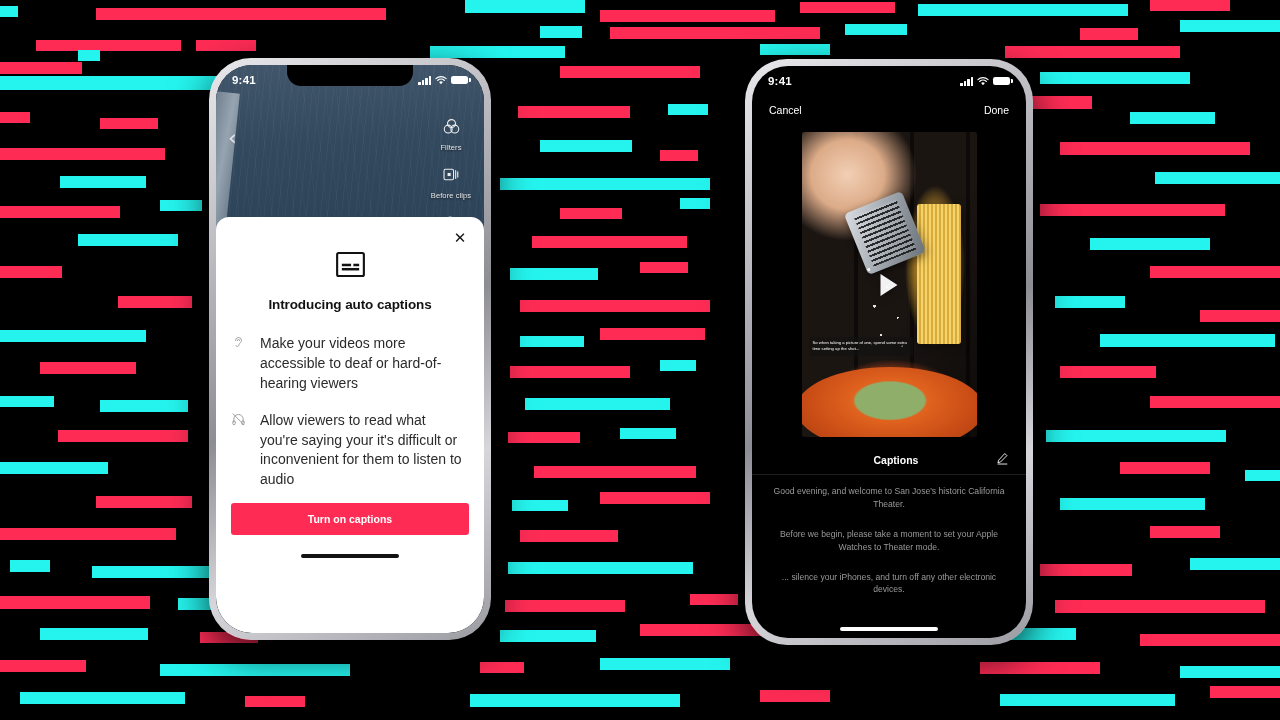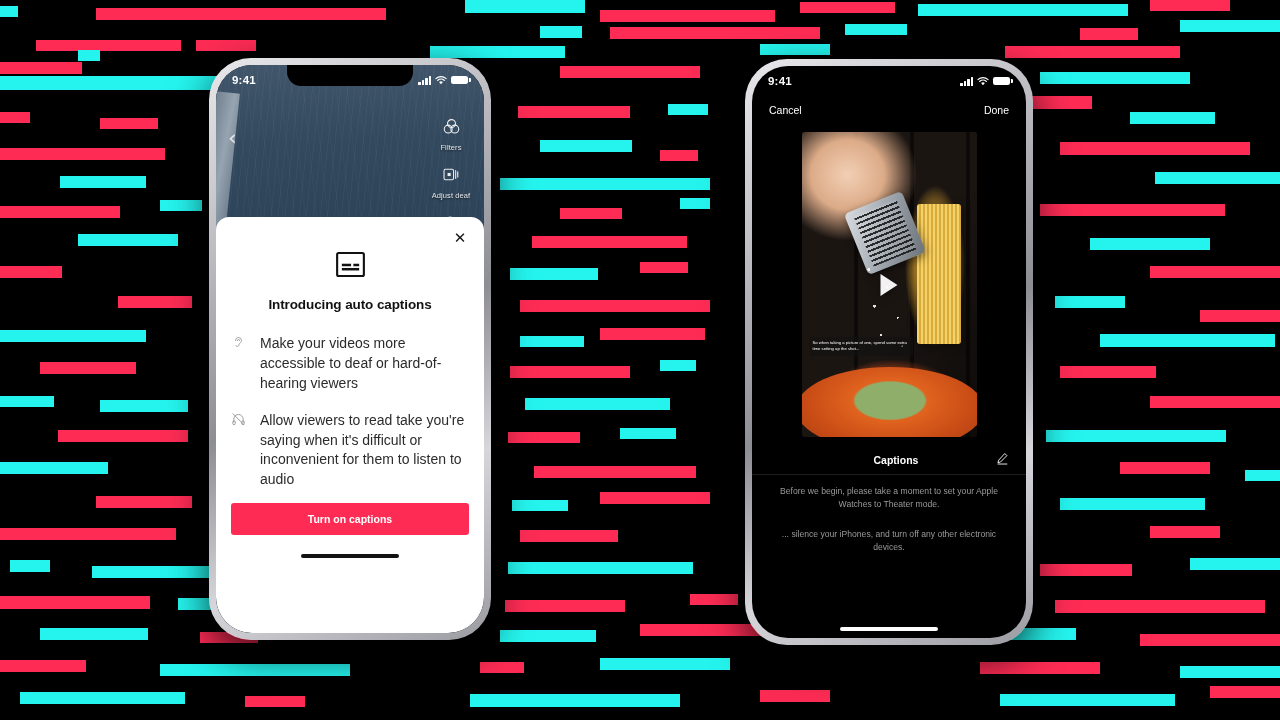--- a/index.html
+++ b/index.html
@@ -316,21 +316,21 @@
           <span class="tool-label">Filters</span>
         </div>
         <div class="tool">
           <span>
             <svg width="19" height="19" viewBox="0 0 22 22">
                 <rect x="3.5" y="5" width="11" height="12" rx="1.6" fill="none" stroke="#fff" stroke-width="1.25" opacity=".9"></rect>
                 <rect x="7.6" y="9.2" width="3.6" height="3.6" fill="#fff" opacity=".9"></rect>
                 <path d="M17 6.4v9.2M19.4 8v6" stroke="#fff" stroke-width="1.25" stroke-linecap="round" opacity=".9"></path>
               </svg>
           </span>
-          <span class="tool-label">Adjust deaf</span>
+          <span class="tool-label">Before clips</span>
         </div>
         <div class="tool">
           <span>
             <svg width="19" height="19" viewBox="0 0 22 22">
                 <circle cx="9.5" cy="11" r="6.4" fill="none" stroke="#fff" stroke-width="1.25" opacity=".85"></circle>
                 <circle cx="7.4" cy="9.6" r=".95" fill="#fff" opacity=".85"></circle>
                 <circle cx="11.6" cy="9.6" r=".95" fill="#fff" opacity=".85"></circle>
                 <path d="M17.4 8.3a4.4 4.4 0 0 1 0 5.4" stroke="#fff" stroke-width="1.2" fill="none" stroke-linecap="round" opacity=".85"></path>
                 <path d="M19.6 6.6a7 7 0 0 1 0 8.8" stroke="#fff" stroke-width="1.2" fill="none" stroke-linecap="round" opacity=".6"></path>
               </svg>
@@ -364,21 +364,21 @@
           </div>
           <div class="feature">
             <span class="feature-ico">
               <svg width="15" height="15" viewBox="0 0 18 18">
                   <path d="M3.4 12V8.6a5.6 5.6 0 0 1 11.2 0V12" fill="none" stroke="#9b9b9b" stroke-width="1.15" stroke-linecap="round"></path>
                   <rect x="2.2" y="10.6" width="2.9" height="4.6" rx="1.3" fill="none" stroke="#9b9b9b" stroke-width="1.15"></rect>
                   <rect x="12.9" y="10.6" width="2.9" height="4.6" rx="1.3" fill="none" stroke="#9b9b9b" stroke-width="1.15"></rect>
                   <path d="M2.4 2.2 15.6 15.4" stroke="#9b9b9b" stroke-width="1.15" stroke-linecap="round"></path>
                 </svg>
             </span>
-            <span class="feature-text">Allow viewers to read take you're saying when it's difficult or inconvenient for them to listen to audio</span>
+            <span class="feature-text">Allow viewers to read what you're saying your it's difficult or inconvenient for them to listen to audio</span>
           </div>
         </div>
 
 
         <button id="turn-on-btn">Turn on captions</button>
 
         <div id="home-left"></div>
       </div>
 
     </div>
@@ -430,20 +430,21 @@
         <span id="captions-title">Captions</span>
         <span id="edit-captions">
           <svg width="13" height="13" viewBox="0 0 16 16">
               <path d="M10.8 1.9 13.4 4.5 5.6 12.3 2.4 13.2l.9-3.2z" fill="none" stroke="#fff" stroke-width="1.1" stroke-linejoin="round"></path>
               <path d="M2.4 14.8h11" stroke="#fff" stroke-width="1.1" stroke-linecap="round"></path>
             </svg>
         </span>
       </div>
 
       <div id="captions-list">
+        <div class="cap-line">Good evening, and welcome to San Jose's historic California Theater.</div>
         <div class="cap-line">Before we begin, please take a moment to set your Apple Watches to Theater mode.</div>
         <div class="cap-line">... silence your iPhones, and turn off any other electronic devices.</div>
       </div>
 
       <div id="home-right"></div>
 
     </div>
   </div>
 
 </div>

